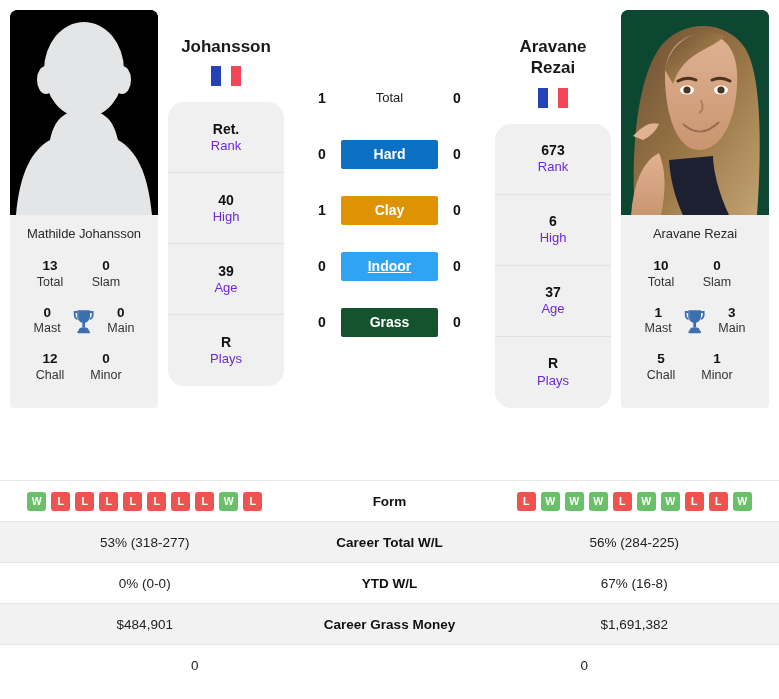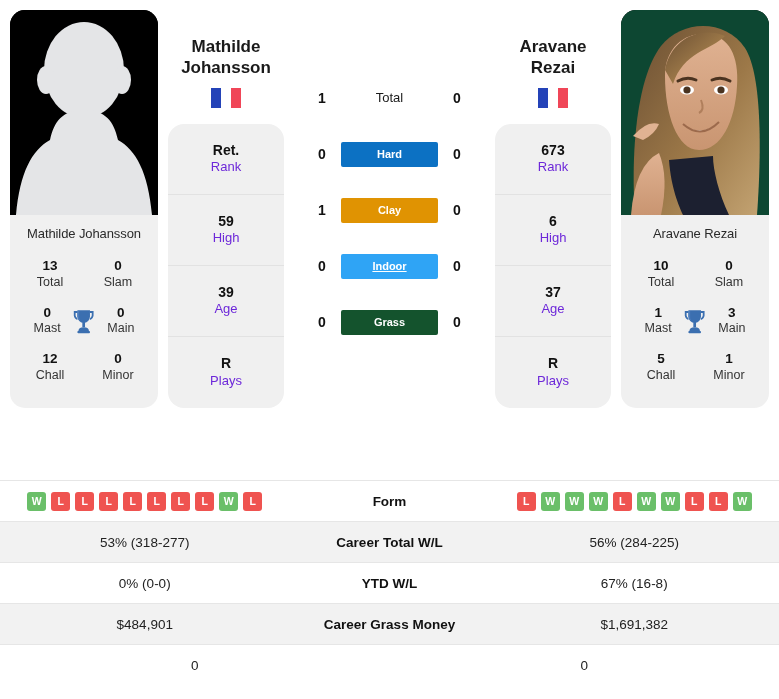--- a/index.html
+++ b/index.html
@@ -23,21 +23,21 @@
   }
 
   
   .photo-col {
     width: 168px;
     flex: 0 0 168px;
     padding: 0 10px;
   }
   .photo-card {
     background: #f0f0f0;
-    border-radius: 15px;
+    border-radius: 4px;
     overflow: hidden;
     width: 148px;
   }
   .photo-frame {
     width: 148px;
     height: 205px;
     overflow: hidden;
     border-radius: 8px 8px 0 0;
     display: block;
     position: relative;
@@ -51,21 +51,21 @@
     padding: 11px 2px 13px 2px;
     letter-spacing: -0.1px;
   }
 
   .trophy-stats {
     padding: 0 6px 14px 6px;
   }
   .tstat-row {
     display: flex;
     align-items: center;
-    justify-content: space-between;
+    justify-content: flex-start;
     padding: 4px 6px 10px 6px;
   }
   .tstat {
     width: 56px;
     text-align: center;
     line-height: 1.25;
   }
   .tstat .num { font-size: 13.5px; font-weight: bold; color: #111; }
   .tstat .lbl { font-size: 12.5px; color: #333; }
   .trophy-icon { width: 26px; height: 28px; display:block; }
@@ -124,21 +124,21 @@
   .surf-score {
     width: 38px;
     text-align: center;
     font-size: 14px;
     font-weight: bold;
     color: #111;
   }
   .surf-pill {
     width: 97px;
     text-align: center;
-    font-size: 11px;
+    font-size: 14px;
     font-weight: bold;
     color: #ffffff;
     padding: 6px 0 7px 0;
     border-radius: 2px;
   }
   .surf-pill.plain {
     color: #1a1a1a;
     background: transparent;
     font-weight: normal;
     font-size: 13px;
@@ -240,35 +240,34 @@
               <div class="num">0</div>
               <div class="lbl">Minor</div>
             </div>
           </div>
         </div>
       </div>
     </div>
 
     <div class="info-col">
       <div class="name-block">
-        <div class="pname">Mathilde</div>
         <div class="pname">Johansson</div>
         <svg class="flag" viewBox="0 0 30 20" xmlns="http://www.w3.org/2000/svg">
           <rect x="0" y="0" width="10" height="20" fill="#2443b8"></rect>
           <rect x="10" y="0" width="10" height="20" fill="#ffffff"></rect>
           <rect x="20" y="0" width="10" height="20" fill="#f04658"></rect>
         </svg>
       </div>
       <div class="info-card">
         <div class="info-cell">
           <div class="num">Ret.</div>
           <div class="lbl">Rank</div>
         </div>
         <div class="info-cell">
-          <div class="num">59</div>
+          <div class="num">40</div>
           <div class="lbl">High</div>
         </div>
         <div class="info-cell">
           <div class="num">39</div>
           <div class="lbl">Age</div>
         </div>
         <div class="info-cell">
           <div class="num">R</div>
           <div class="lbl">Plays</div>
         </div>

